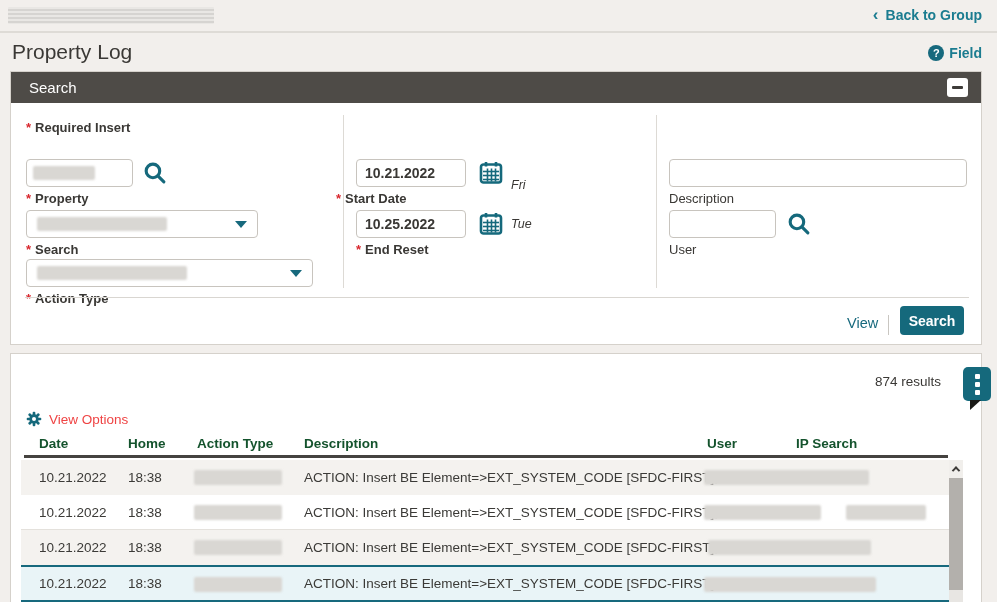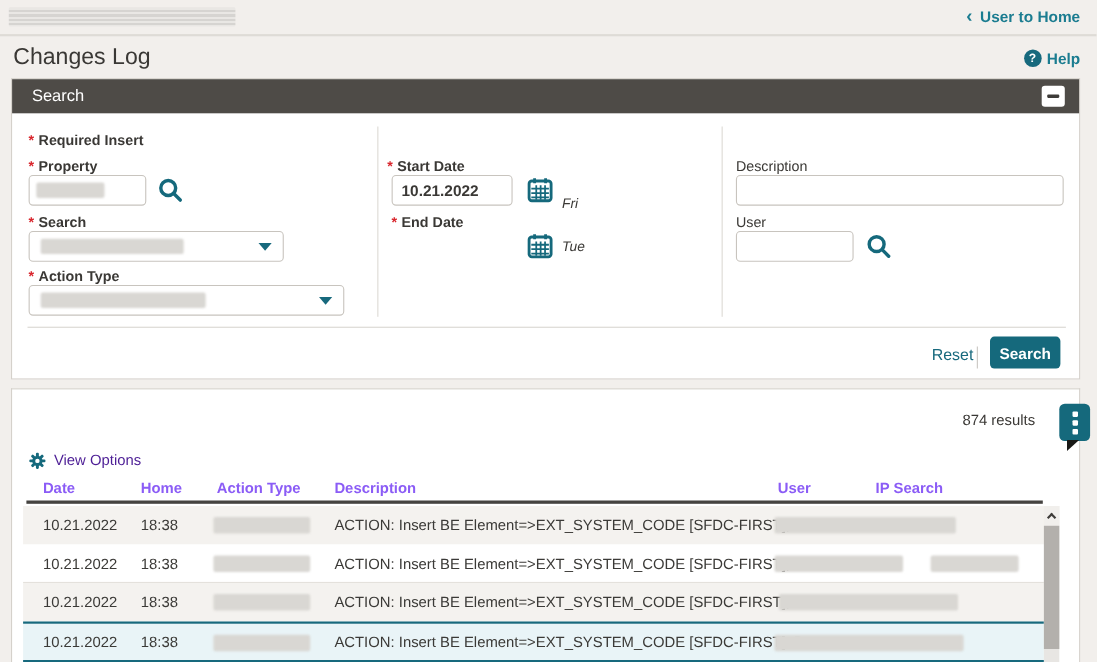--- a/index.html
+++ b/index.html
@@ -42,21 +42,21 @@
     height:31px; background:#4E4B47; color:#fff; font-size:15px;
     display:flex; align-items:center; padding:0 13px 0 18px;
   }
   .collapse-btn {
     margin-left:auto; width:21px; height:19px; background:#fff; border:none; border-radius:3px;
     display:flex; align-items:center; justify-content:center; cursor:pointer;
   }
   .collapse-btn .minus { width:11px; height:3px; background:#3E3C39; border-radius:1px; }
   .req-note { position:absolute; left:15px; top:48px; font-weight:700; font-size:13px; }
   .star { color:#D9272E; font-weight:700; margin-right:4px; }
-  .fld-label { position:absolute; font-weight:700; font-size:13px; color:#3A3835; }
+  .fld-label { position:absolute; font-weight:700; font-size:13px; color:#3A3835;margin-top:48px; }
   .tx-input, .dd {
     position:absolute; height:28px; border:1px solid #C8C4BE; border-radius:4px; background:#fff;
   }
   .tx-input { font-family:"Liberation Sans",sans-serif; font-size:14px; font-weight:700; color:#3A3835; padding:0 8px; }
   .tx-input.plain { font-weight:400; }
   .dd { display:flex; align-items:center; padding:0 10px; cursor:pointer; }
   .dd .caret { margin-left:auto; width:0; height:0; border-left:6px solid transparent; border-right:6px solid transparent; border-top:7px solid #17697D; }
   .blurbox { background:#D9D7D3; border-radius:2px; filter:blur(1.2px); }
   .icon-btn { position:absolute; background:none; border:none; cursor:pointer; padding:0; line-height:0; }
   .weekday { position:absolute; font-style:italic; font-size:12.5px; color:#3A3835; }
@@ -71,22 +71,22 @@
   }
   
   .results-count { position:absolute; right:40px; top:20px; font-size:13.5px; color:#3A3835; }
   .kebab-btn {
     position:absolute; left:952px; top:13px; width:28px; height:34px;
     background:#15697C; border:none; border-radius:5px; cursor:pointer;
     display:flex; flex-direction:column; align-items:center; justify-content:center; gap:3px;
   }
   .kebab-btn .dot { width:5px; height:5px; background:#fff; border-radius:1px; }
   .kebab-tail { position:absolute; left:959px; top:46px; width:0; height:0; border-top:10px solid #191916; border-right:11px solid transparent; }
-  .view-options { position:absolute; left:15px; top:57px; display:flex; gap:7px; color:#4c1d95; font-size:13.5px; cursor:pointer; background:none; border:none; font-family:"Liberation Sans",sans-serif; }
-  .thead-label { position:absolute; top:82px; font-weight:700; font-size:13.5px; color:#8b5cf6; }
+  .view-options { position:absolute; left:15px; top:57px; display:flex; align-items:center; gap:7px; color:#ef4444; font-size:13.5px; cursor:pointer; background:none; border:none; font-family:"Liberation Sans",sans-serif; }
+  .thead-label { position:absolute; top:82px; font-weight:700; font-size:13.5px; color:#14532d; }
   .thead-rule { position:absolute; left:13px; top:101px; width:924px; height:3px; background:#454340; }
   .trow { position:absolute; left:10px; width:928px; height:35px; }
   .trow.stripe { background:#F4F2EF; }
   .trow.white { background:#FFFFFF; border-bottom:1px solid #E4E1DC; }
   .trow.selected { background:#E9F4F7; border-top:2px solid #17697D; border-bottom:2px solid #17697D; height:37px; }
   .trow .cell { position:absolute; top:0; height:100%; display:flex; align-items:center; font-size:13.5px; color:#3B3A37; }
   .c-date { left:18px; }
   .c-time { left:107px; }
   .c-desc { left:283px; white-space:nowrap; }
   .rb { position:absolute; top:10px; height:15px; }
@@ -97,28 +97,28 @@
   .scroll-up .chev { width:6px; height:6px; border-left:2px solid #3E3C39; border-top:2px solid #3E3C39; transform:rotate(45deg) translate(1px,1px); }
   .scroll-thumb { position:absolute; left:0; top:18px; width:14px; height:112px; background:#B3B0AC; cursor:grab; }
 </style>
 </head>
 <body>
 
 <div class="topbar">
   <div class="redacted-strip"></div>
   <a class="back-link">
     <span class="back-chevron">‹</span>
-    <span>User to Home</span>
+    <span>Back to Group</span>
   </a>
 </div>
 
-<h1 class="page-title">Changes Log</h1>
+<h1 class="page-title">Property Log</h1>
 <a class="help-link">
   <span class="help-circle">?</span>
-  <span>Help</span>
+  <span>Field</span>
 </a>
 
 <section class="panel search-panel">
   <div class="panel-hdr">
     <span>Search</span>
     <button class="collapse-btn">
       <span class="minus"></span>
     </button>
   </div>
 
@@ -150,21 +150,21 @@
   <label class="fld-label" style="left:15px; top:171px;">
     <span class="star">*</span><span>Action Type</span>
   </label>
   <div class="dd" style="left:15px; top:187px; width:287px;">
     <span class="blurbox" style="width:150px; height:14px;"></span>
     <span class="caret"></span>
   </div>
 
   <div class="vdiv" style="left:332px;"></div>
 
-  <label class="fld-label" style="left:341px; top:71px;">
+  <label class="fld-label" style="left:325px; top:71px;">
     <span class="star">*</span><span>Start Date</span>
   </label>
   <input class="tx-input" style="left: 345px; top: 87px; width: 110px;" value="10.21.2022">
   <button class="icon-btn" style="left:468px; top:88px;">
     <svg width="24" height="25" viewBox="0 0 24 24">
       <rect x="2" y="4" width="20" height="18" rx="2.5" fill="none" stroke="#15697C" stroke-width="2.6"></rect>
       <line x1="7" y1="1.5" x2="7" y2="6" stroke="#15697C" stroke-width="2.6"></line>
       <line x1="17" y1="1.5" x2="17" y2="6" stroke="#15697C" stroke-width="2.6"></line>
       <g stroke="#15697C" stroke-width="1.6">
         <line x1="4" y1="11" x2="20" y2="11"></line>
@@ -172,22 +172,23 @@
           <line x1="4" y1="19" x2="20" y2="19"></line>
         <line x1="8.5" y1="8" x2="8.5" y2="21"></line>
           <line x1="12.5" y1="8" x2="12.5" y2="21"></line>
           <line x1="16.5" y1="8" x2="16.5" y2="21"></line>
       </g>
     </svg>
   </button>
   <span class="weekday" style="left:500px; top:94px;margin-top:12px;">Fri</span>
 
   <label class="fld-label" style="left:345px; top:122px;">
-    <span class="star">*</span><span>End Date</span>
-  </label>
+    <span class="star">*</span><span>End Reset</span>
+  </label>
+  <input class="tx-input" style="left: 345px; top: 138px; width: 110px;" value="10.25.2022">
   <button class="icon-btn" style="left:468px; top:139px;">
     <svg width="24" height="25" viewBox="0 0 24 24">
       <rect x="2" y="4" width="20" height="18" rx="2.5" fill="none" stroke="#15697C" stroke-width="2.6"></rect>
       <line x1="7" y1="1.5" x2="7" y2="6" stroke="#15697C" stroke-width="2.6"></line>
       <line x1="17" y1="1.5" x2="17" y2="6" stroke="#15697C" stroke-width="2.6"></line>
       <g stroke="#15697C" stroke-width="1.6">
         <line x1="4" y1="11" x2="20" y2="11"></line>
           <line x1="4" y1="15" x2="20" y2="15"></line>
           <line x1="4" y1="19" x2="20" y2="19"></line>
         <line x1="8.5" y1="8" x2="8.5" y2="21"></line>
@@ -206,21 +207,21 @@
   <label class="fld-label" style="left:658px; top:122px; font-weight:400;">User</label>
   <input class="tx-input plain" style="left: 658px; top: 138px; width: 107px;" value="">
   <button class="icon-btn" style="left:775px; top:139px;">
     <svg width="25" height="25" viewBox="0 0 24 24">
       <circle cx="10.5" cy="10.5" r="6.5" fill="none" stroke="#15697C" stroke-width="3"></circle>
       <line x1="15.5" y1="15.5" x2="21" y2="21" stroke="#15697C" stroke-width="3" stroke-linecap="round"></line>
     </svg>
   </button>
 
   <div class="hdiv"></div>
-  <button class="reset-link">Reset</button>
+  <button class="reset-link">View</button>
   <div class="btn-sep"></div>
   <button class="search-btn">Search</button>
 </section>
 
 <section class="panel results-panel">
   <div class="results-count">874 results</div>
   <button class="kebab-btn">
     <span class="dot"></span>
     <span class="dot"></span>
     <span class="dot"></span>

